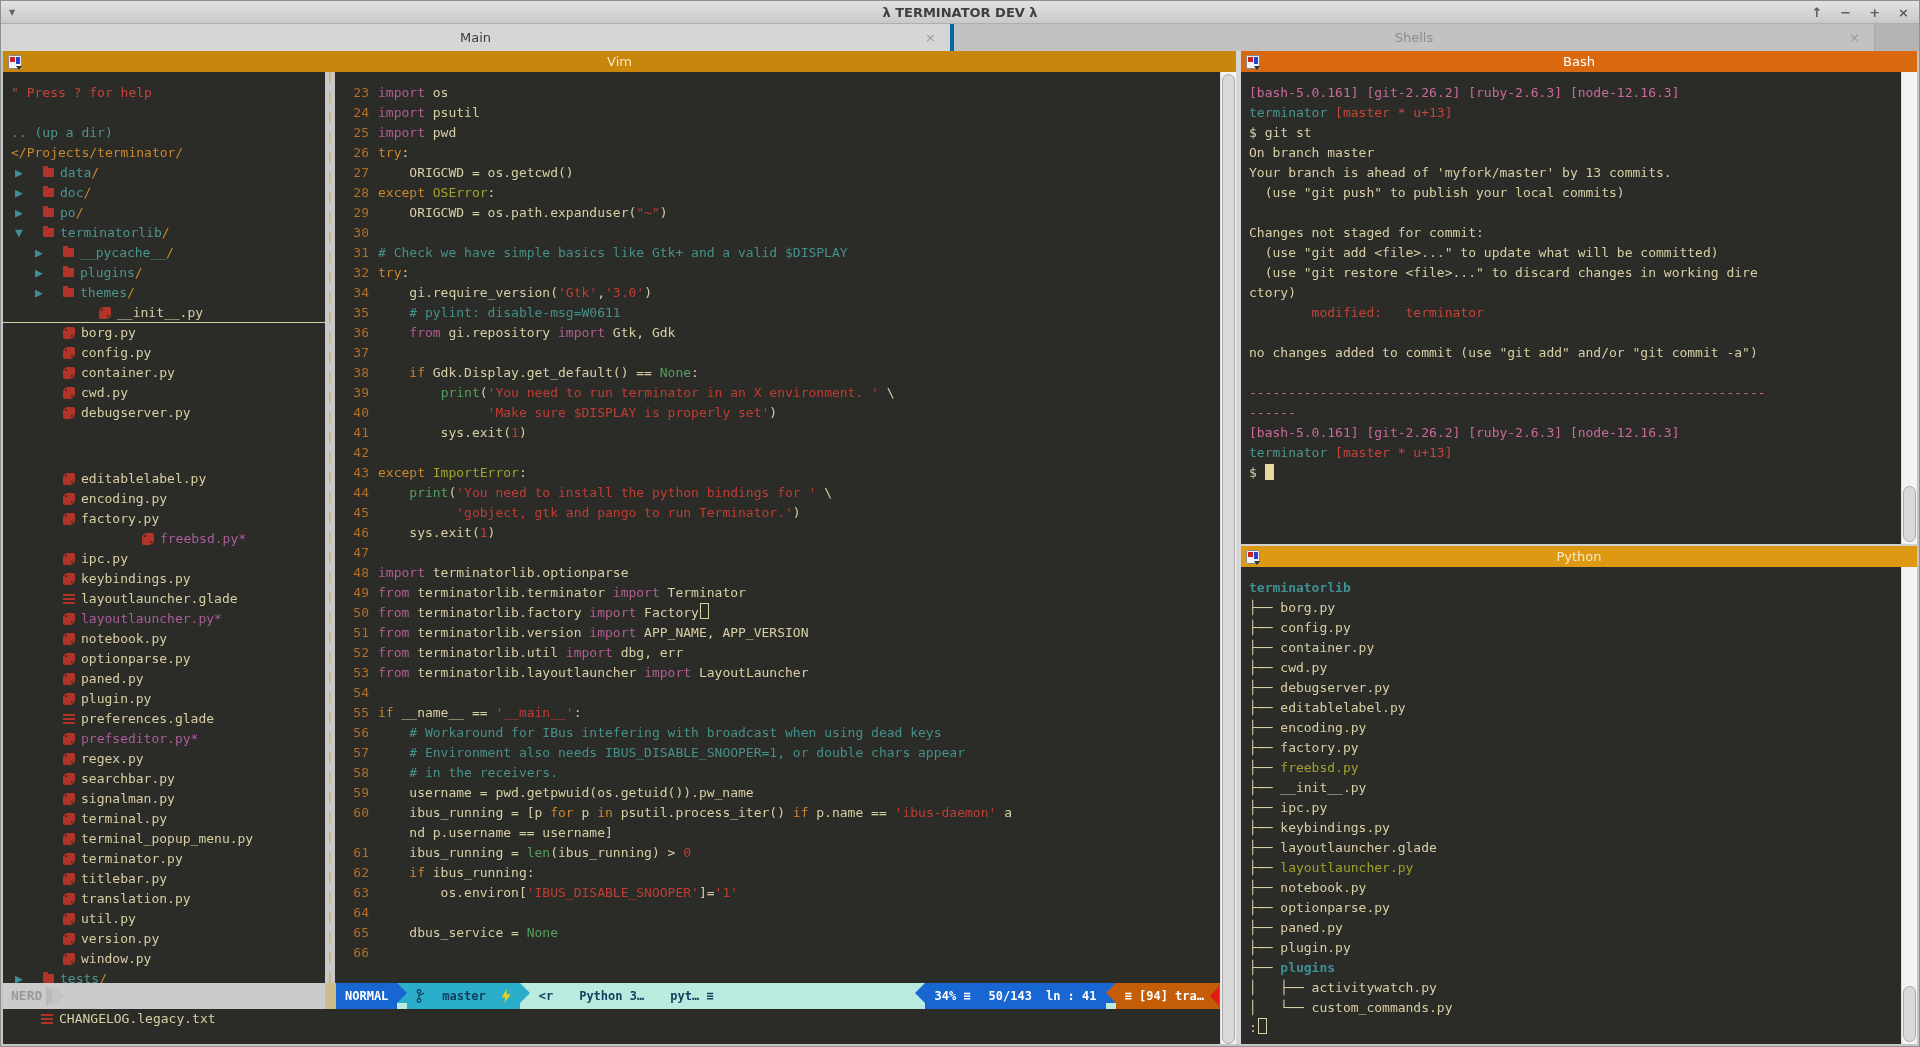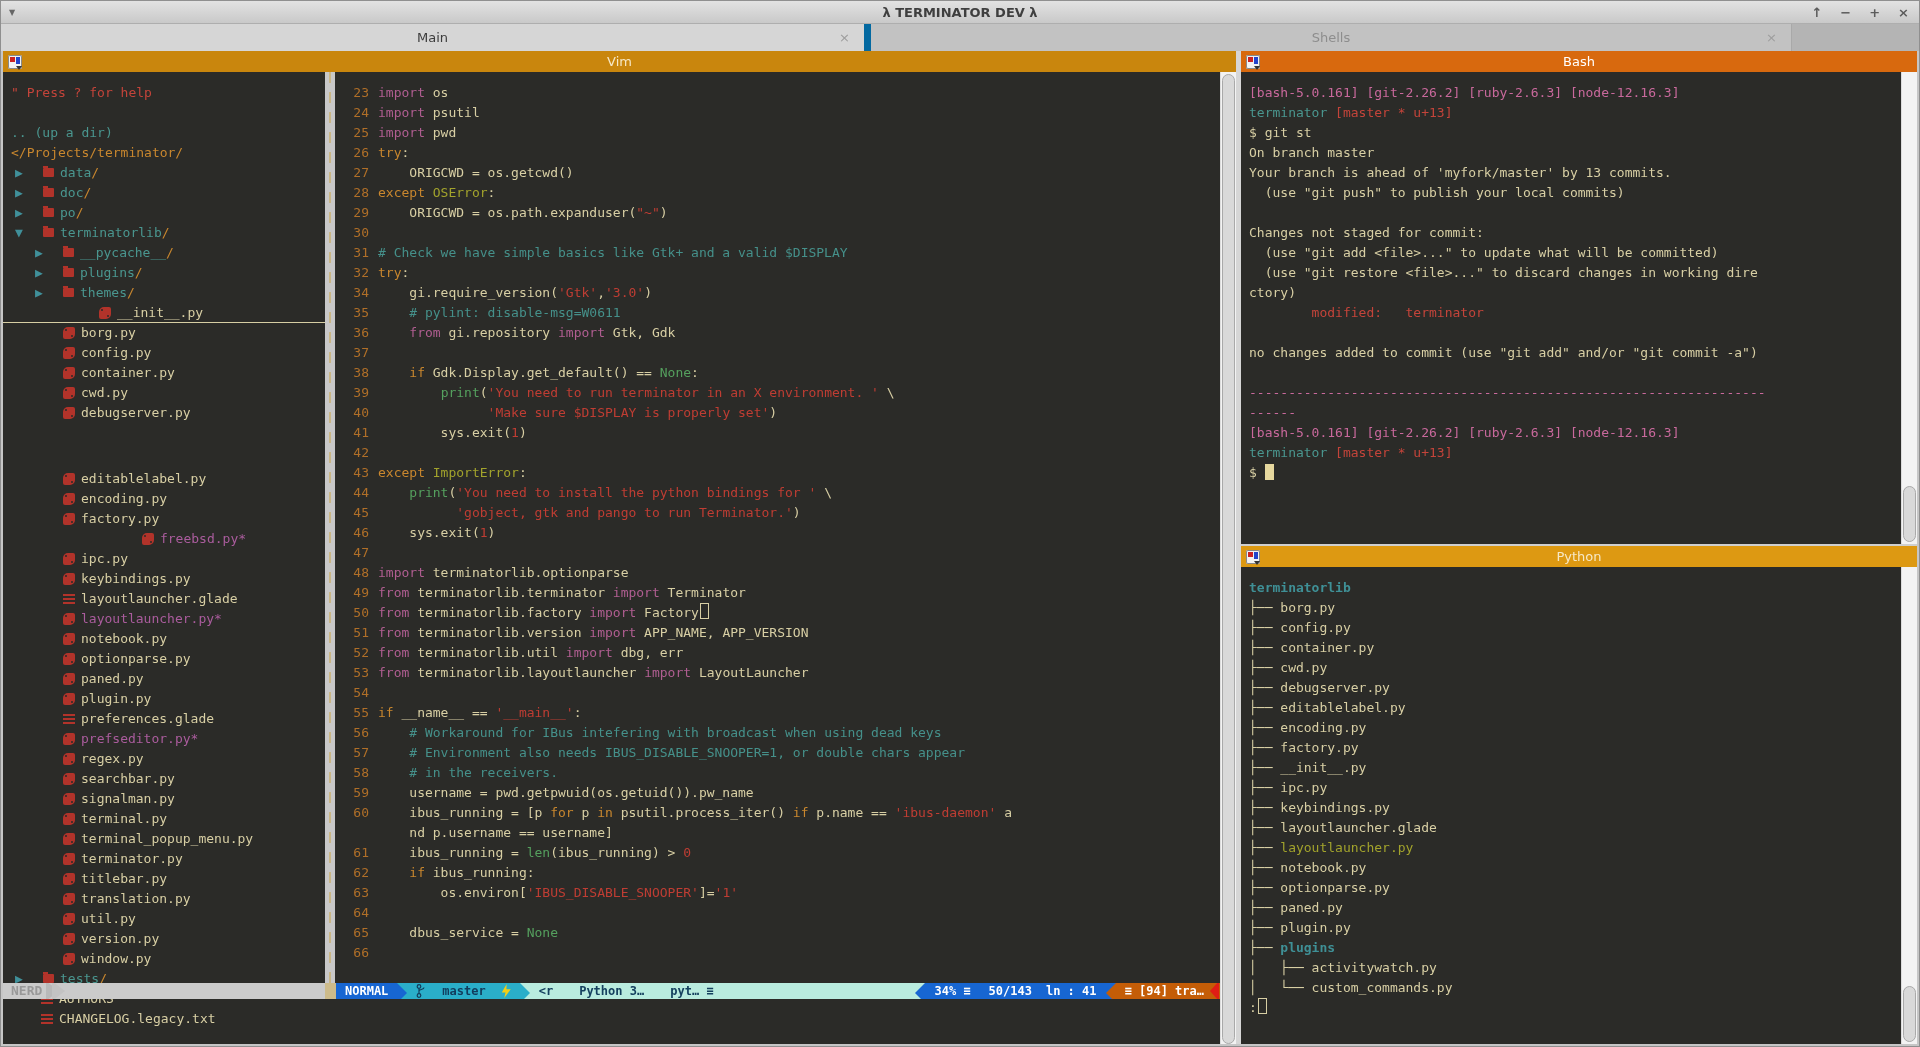--- a/index.html
+++ b/index.html
@@ -8,21 +8,21 @@
   
   .titlebar{position:absolute;left:0;top:0;right:0;height:22px;
     background:linear-gradient(#e2e2e2,#c9c9c9);border-bottom:1px solid #aeaeae;
     display:flex;align-items:center;}
   .win-title{position:absolute;left:0;right:0;text-align:center;font-size:13px;font-weight:bold;color:#3f3f3f;}
   .win-menu{position:absolute;left:8px;top:7px;font-size:8px;color:#666;}
   .win-controls{position:absolute;right:10px;top:0;height:22px;display:flex;align-items:center;gap:18px;}
   .win-controls span{font-size:13px;font-weight:bold;color:#5c5c5c;cursor:default;}
   .tabbar{position:absolute;left:0;top:23px;right:0;height:27px;background:#b4b4b4;display:flex;}
   .tab{position:relative;height:100%;display:flex;align-items:center;justify-content:center;font-size:13px;box-sizing:border-box;}
-  .tab-main{width:870px;background:#d6d6d6;color:#3c3c3c;border-right:7px solid #0369a1;}
+  .tab-main{width:953px;background:#d6d6d6;color:#3c3c3c;border-right:4px solid #0369a1;}
   .tab-shells{width:921px;background:#c2c2c2;color:#8d8d8d;border-right:1px solid #a9a9a9;}
   .tab .tclose{position:absolute;right:14px;color:#9d9d9d;font-size:13px;}
   
   .paned{position:absolute;left:2px;right:2px;top:50px;bottom:2px;background:#d4d4d4;}
   .col-left{position:absolute;left:0;top:0;width:1233px;bottom:0;}
   .col-right{position:absolute;left:1238px;right:0;top:0;bottom:0;}
   .vsplit{position:absolute;left:1233px;width:5px;top:0;bottom:0;background:#d6d6d6;}
   .pane-title{position:relative;height:21px;display:flex;align-items:center;}
   .pt-vim{background:#c9860d;}
   .pt-bash{background:#d8690e;}
@@ -39,21 +39,21 @@
   .term{position:absolute;left:0;right:0;background:#2b2b28;overflow:hidden;
     font-family:"DejaVu Sans Mono",monospace;font-size:13px;line-height:20px;}
   .row{height:20px;white-space:pre;overflow:hidden;}
   .term-vim{top:21px;bottom:0;}
   .nerdtree{position:absolute;left:0;top:0;width:322px;height:911px;padding-top:11px;box-sizing:border-box;}
   .nt-sep{position:absolute;left:322px;width:10px;top:0;height:911px;background:#c8c8c8;}
   .nt-sep::after{content:"";position:absolute;left:4px;top:0;bottom:0;width:2px;
     background:repeating-linear-gradient(#c9b685 0 11px,#c8c8c8 11px 20px);}
   .codearea{position:absolute;left:332px;top:0;width:886px;height:911px;padding-top:11px;box-sizing:border-box;}
   .ln{display:inline-block;width:34px;text-align:right;margin-right:9px;color:#b06f28;}
-  .statusrow{position:absolute;left:0;top:911px;height:16px;width:1218px;display:flex;justify-content:center;}
+  .statusrow{position:absolute;left:0;top:911px;height:26px;width:1218px;display:flex;justify-content:center;}
   .nerd-seg{width:322px;background:#cbcbcb;display:flex;align-items:center;overflow:hidden;}
   .nerd-label{color:#999;font-weight:bold;font-size:13px;padding-left:8px;}
   .chev{width:0;height:0;border-top:10px solid transparent;border-bottom:10px solid transparent;}
   .tan-seg{width:11px;background:#cdbb8a;}
   .airline{flex:1;display:flex;align-items:stretch;background:#b9ecdf;font-size:12px;font-weight:bold;overflow:hidden;}
   .seg{display:flex;align-items:center;padding:0 9px;white-space:pre;}
   .tri{width:0;height:0;border-top:10px solid transparent;border-bottom:10px solid transparent;}
   .s-normal{background:#1766d2;color:#fff;}
   .s-branch{background:#2aaec9;color:#123c5c;gap:16px;}
   .s-mid{background:#b9ecdf;color:#15415f;flex:1;gap:26px;}
@@ -308,20 +308,21 @@
         <div class="pad8 ptop11" id="pylines">
             <div class="row"><span class="c-tealb">terminatorlib</span></div>
             <div class="row"><span class="c-fg">├── borg.py</span></div>
             <div class="row"><span class="c-fg">├── config.py</span></div>
             <div class="row"><span class="c-fg">├── container.py</span></div>
             <div class="row"><span class="c-fg">├── cwd.py</span></div>
             <div class="row"><span class="c-fg">├── debugserver.py</span></div>
             <div class="row"><span class="c-fg">├── editablelabel.py</span></div>
             <div class="row"><span class="c-fg">├── encoding.py</span></div>
             <div class="row"><span class="c-fg">├── factory.py</span></div>
+            <div class="row"><span class="c-fg">├── </span><span class="c-olive">freebsd.py</span></div>
             <div class="row"><span class="c-fg">├── __init__.py</span></div>
             <div class="row"><span class="c-fg">├── ipc.py</span></div>
             <div class="row"><span class="c-fg">├── keybindings.py</span></div>
             <div class="row"><span class="c-fg">├── layoutlauncher.glade</span></div>
             <div class="row"><span class="c-fg">├── </span><span class="c-olive">layoutlauncher.py</span></div>
             <div class="row"><span class="c-fg">├── notebook.py</span></div>
             <div class="row"><span class="c-fg">├── optionparse.py</span></div>
             <div class="row"><span class="c-fg">├── paned.py</span></div>
             <div class="row"><span class="c-fg">├── plugin.py</span></div>
             <div class="row"><span class="c-fg">├── </span><span class="c-tealb">plugins</span></div>

